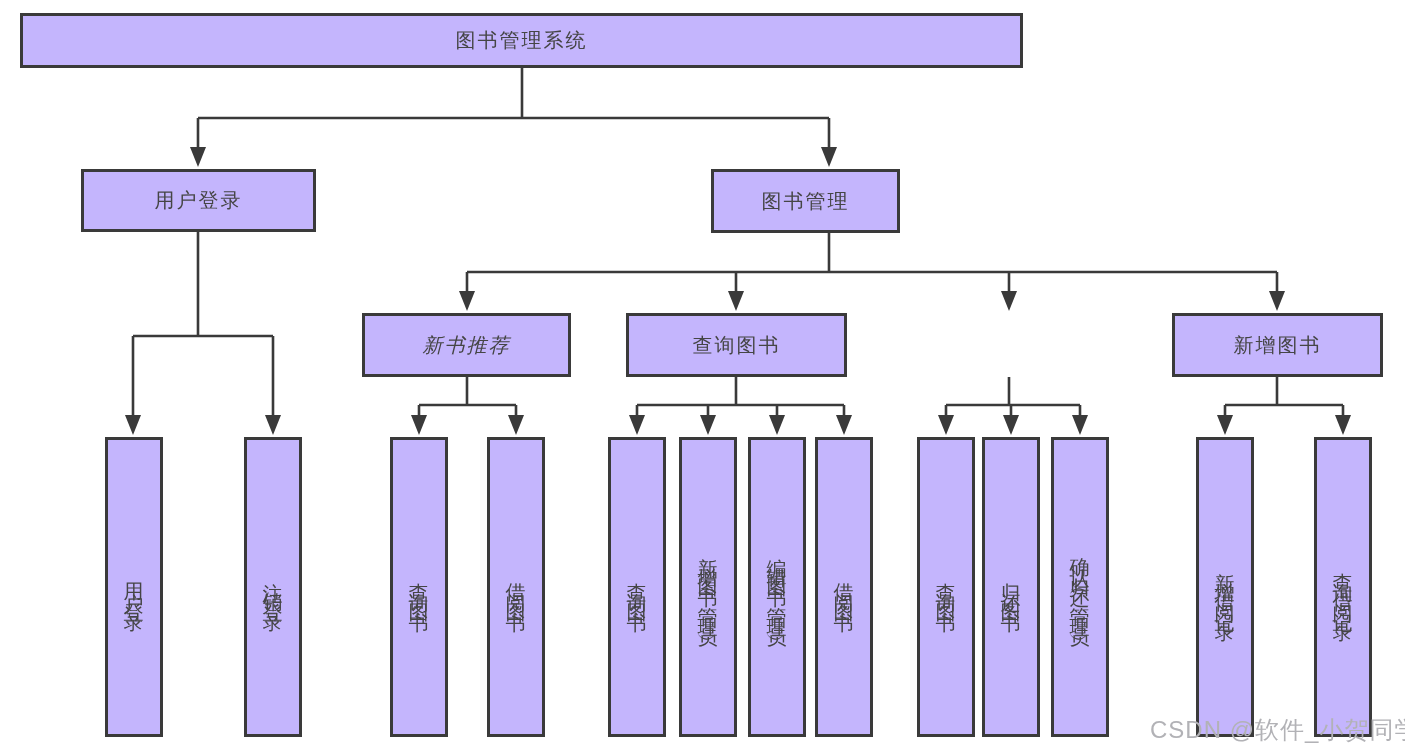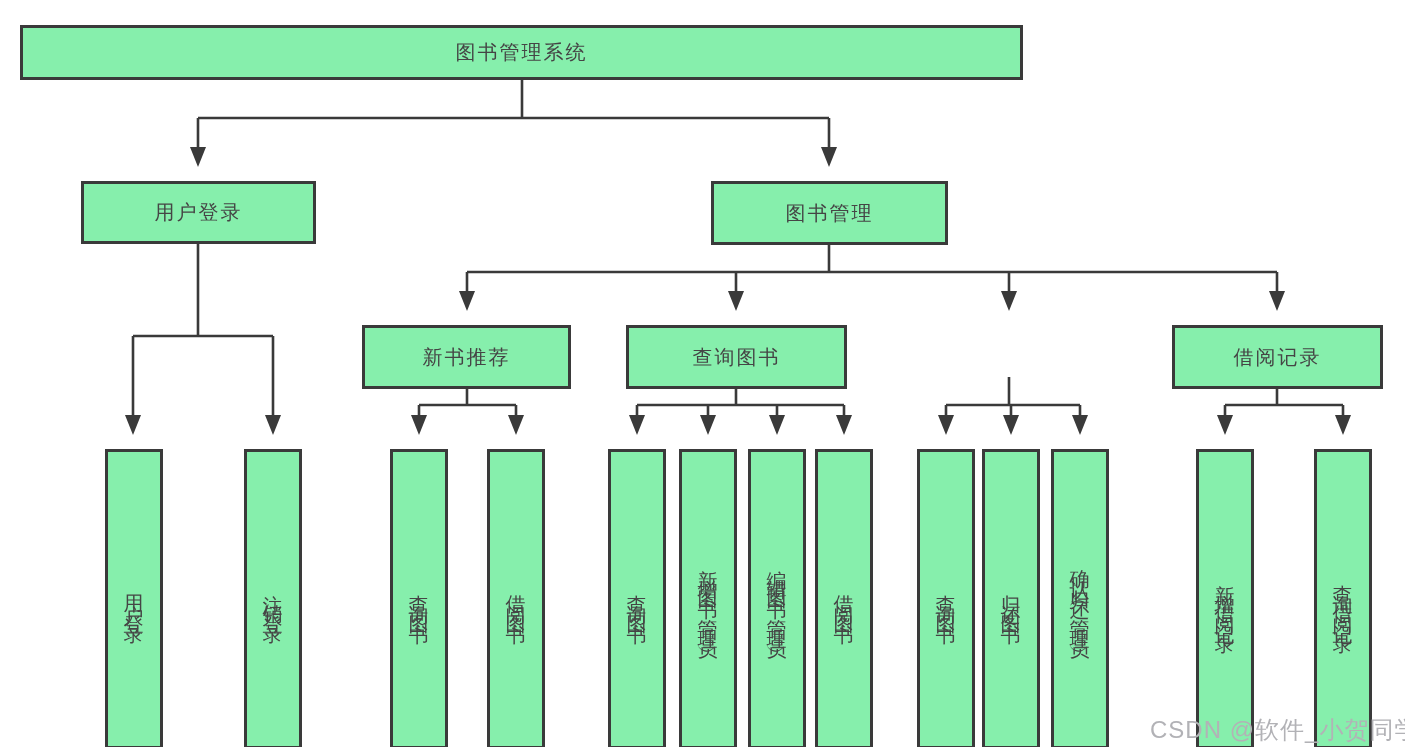--- a/index.html
+++ b/index.html
@@ -9,42 +9,41 @@
     background:#ffffff;
     font-family:"Liberation Sans",sans-serif;
     overflow:hidden;
   }
   .connectors{
     position:absolute;left:0;top:0;width:1405px;height:747px;z-index:1;
   }
   .node{
     position:absolute;
     box-sizing:border-box;
-    background:#86efac;
+    background:#c4b5fd;
     border:3px solid #3a3a3a;
     display:flex;align-items:center;justify-content:center;
     color:#454545;
     z-index:2;
-    margin-top:12px;
   }
   .h-node{font-size:20px;letter-spacing:2px;white-space:nowrap;}
   .leaf{width:58px;top:437px;height:300px;}
   .leaf .v-label{
     writing-mode:vertical-rl;
     text-orientation:mixed;
     font-size:20px;
     letter-spacing:10px;
     color:#454545;
     line-height:1;
   }
   .root-node{left:20px;top:13px;width:1003px;height:55px;}
   .n-user-login{left:81px;top:169px;width:235px;height:63px;}
-  .n-book-mgmt{left:711px;top:169px;width:237px;height:64px;}
+  .n-book-mgmt{left:711px;top:169px;width:189px;height:64px;}
   .l3{top:313px;height:64px;}
-  .n-new-book{left:362px;width:209px;}
+  .n-new-book{left:362px;width:209px;font-style:italic;}
   .n-book-borrow{left:626px;width:221px;}
   .n-cur-borrow{left:903px;width:212px;}
   .n-borrow-rec{left:1172px;width:211px;}
   .leaf-a1{left:105px;} .leaf-a2{left:244px;}
   .leaf-b1{left:390px;} .leaf-b2{left:487px;}
   .leaf-c1{left:608px;} .leaf-c2{left:679px;} .leaf-c3{left:748px;} .leaf-c4{left:815px;}
   .leaf-d1{left:917px;} .leaf-d2{left:982px;} .leaf-d3{left:1051px;}
   .leaf-e1{left:1196px;} .leaf-e2{left:1314px;}
   .watermark{
     position:absolute;left:1150px;top:714px;z-index:3;
@@ -108,21 +107,21 @@
     <span>图书管理</span>
   </div>
 
   <div class="node h-node l3 n-new-book">
     <span>新书推荐</span>
   </div>
   <div class="node h-node l3 n-book-borrow">
     <span>查询图书</span>
   </div>
   <div class="node h-node l3 n-borrow-rec">
-    <span>借阅记录</span>
+    <span>新增图书</span>
   </div>
 
   <div class="node leaf leaf-a1">
     <span class="v-label">用户登录</span>
   </div>
   <div class="node leaf leaf-a2">
     <span class="v-label">注销登录</span>
   </div>
 
   <div class="node leaf leaf-b1">

